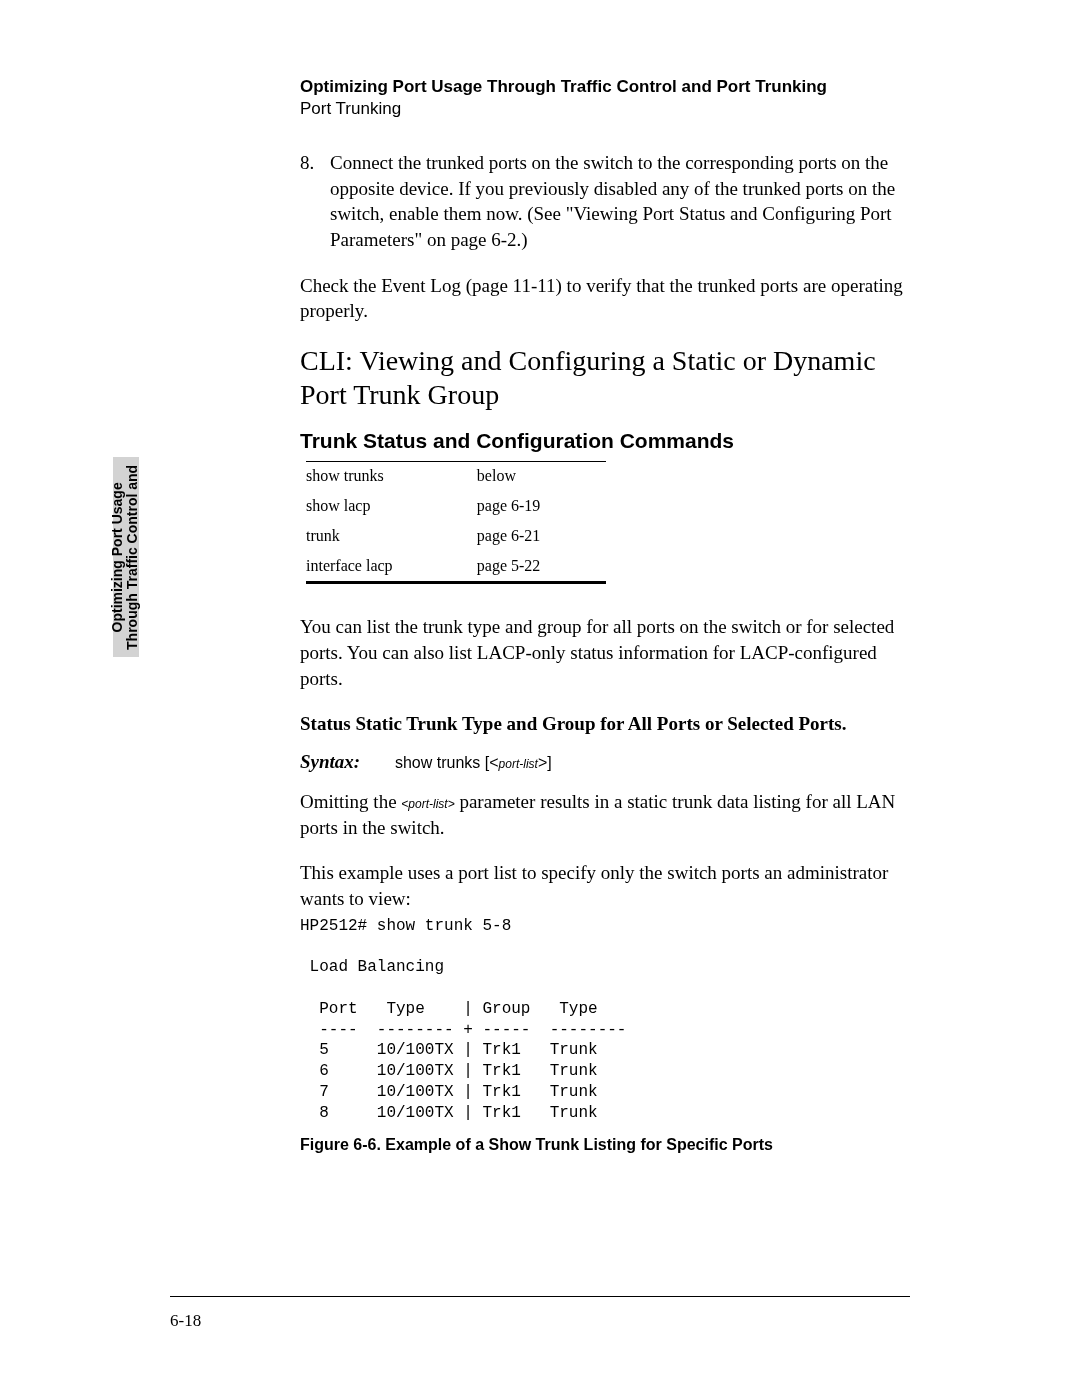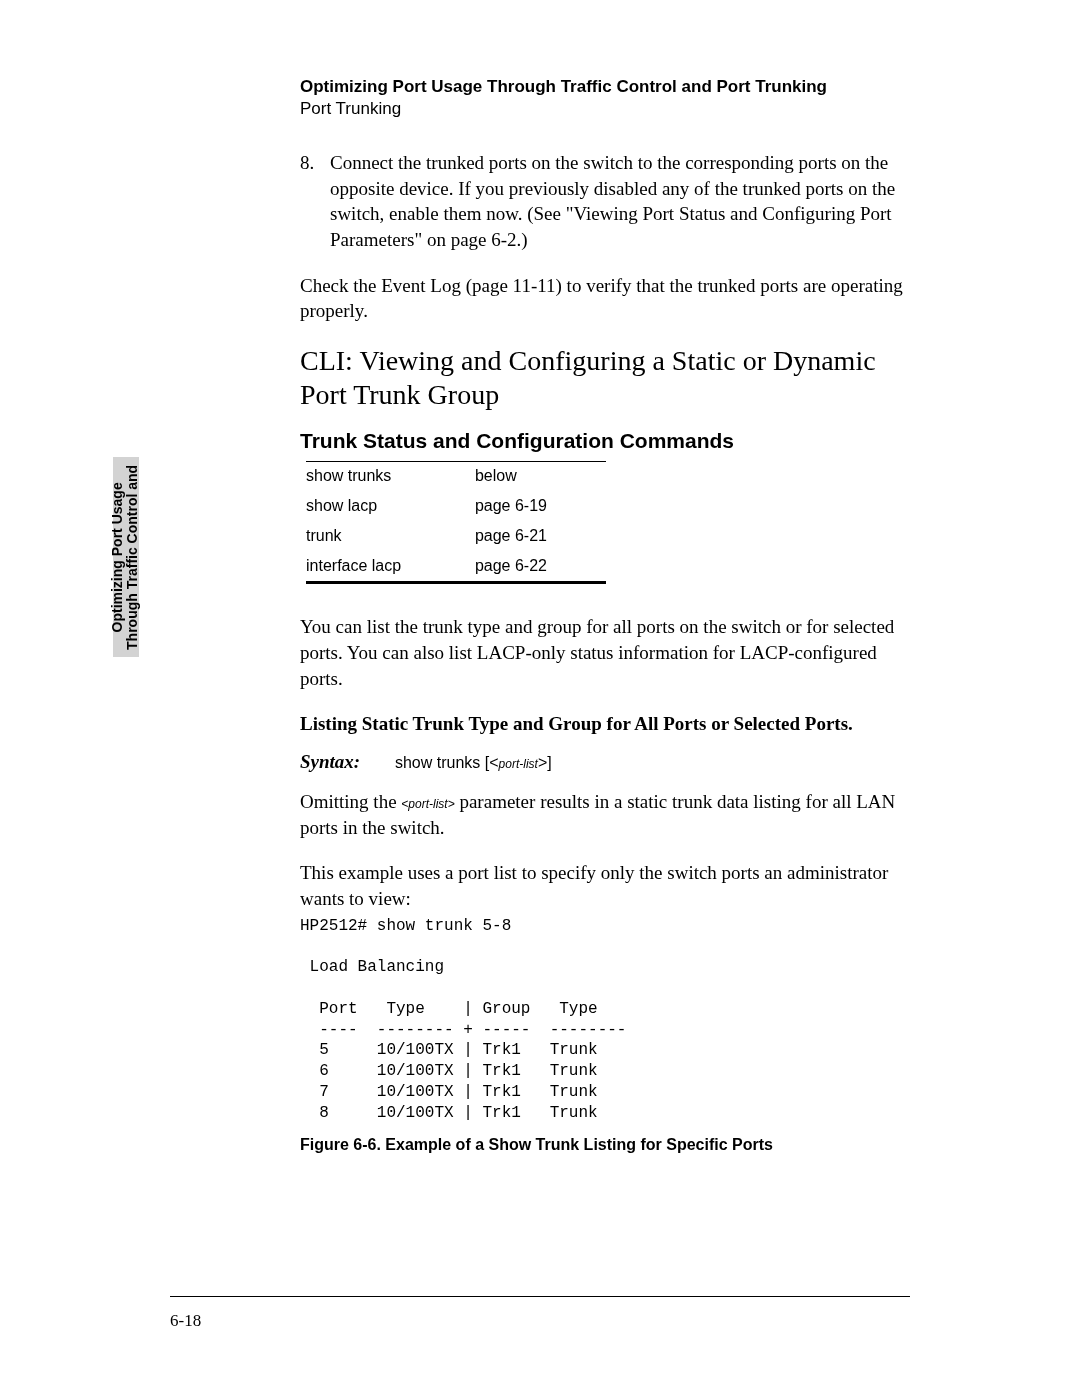--- a/index.html
+++ b/index.html
@@ -63,21 +63,21 @@
     font-weight: bold;
     font-size: 21px;
     margin: 0 0 8px 0;
   }
   .cmd-table {
     border-collapse: collapse;
     width: 300px;
     margin: 0 0 30px 6px;
   }
   .cmd-table td {
-    font-family: Liberation Sans, sans-serif;
+    font-family: Liberation Serif, serif;
     font-size: 16px;
     padding: 4px 8px 5px 0;
     line-height: 1.3;
   }
   .cmd-table tr:first-child td {
     border-top: 1px solid #000;
   }
   .cmd-table tr:last-child td {
     border-bottom: 3px solid #000000;
   }
@@ -195,29 +195,29 @@
     <tr>
       <td>show lacp</td>
       <td>page 6-19</td>
     </tr>
     <tr>
       <td>trunk</td>
       <td>page 6-21</td>
     </tr>
     <tr>
       <td>interface lacp</td>
-      <td>page 6-22</td>
+      <td>page 5-22</td>
     </tr>
   </tbody>
     </table>
 
 
   <p class="para">You can list the trunk type and group for all ports on the switch or for selected ports. You can also list LACP-only status information for LACP-configured ports.</p>
 
-  <p class="bold-run">Listing Static Trunk Type and Group for All Ports or Selected Ports.</p>
+  <p class="bold-run">Status Static Trunk Type and Group for All Ports or Selected Ports.</p>
 
   <div class="syntax-row">
     <span class="syntax-label">Syntax:</span>
     <span class="sans">show trunks [&lt;</span><span class="italic-sans">port-list</span><span class="sans">&gt;]</span>
   </div>
 
   <p class="para">
     <span>Omitting the </span><span class="italic-sans">&lt;port-list&gt;</span><span> parameter results in a static trunk data listing for all LAN ports in the switch.</span>
   </p>
 

